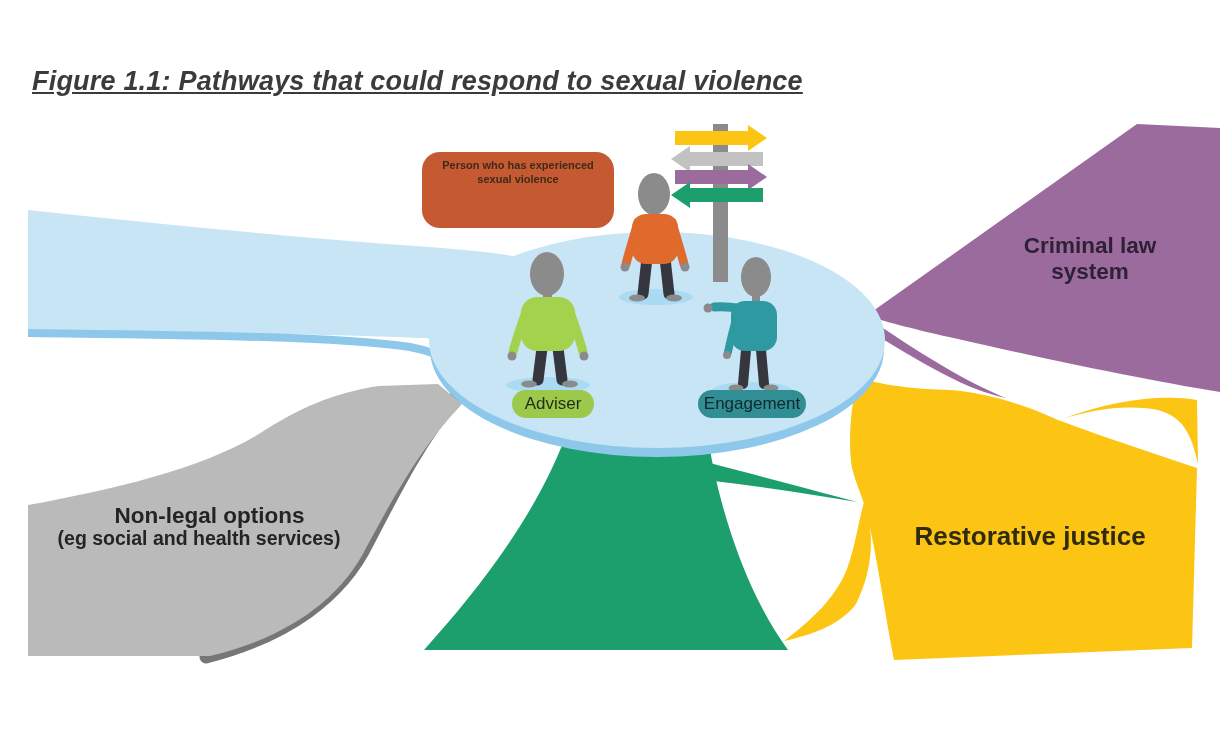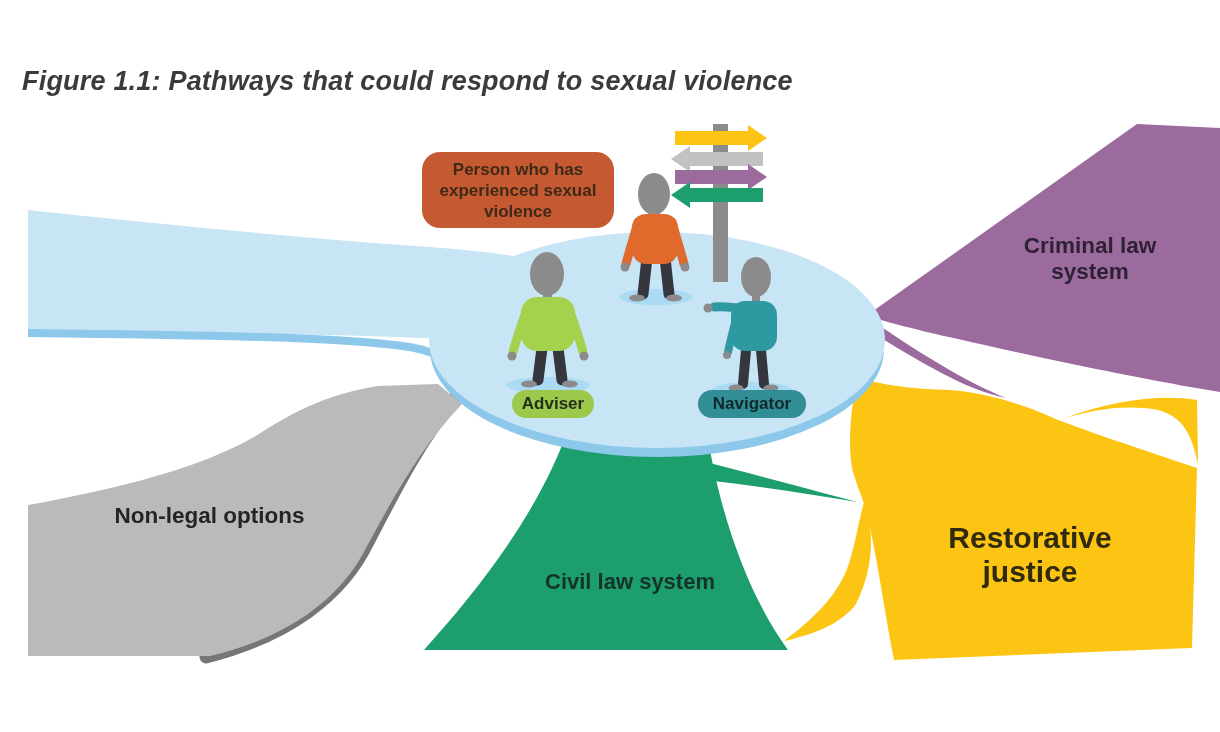--- a/index.html
+++ b/index.html
@@ -2,38 +2,38 @@
 <html><head>
 <meta charset="utf-8">
 <style>
   html,body{margin:0;padding:0;background:#ffffff;}
   .stage{
     position:relative;width:1220px;height:732px;background:#ffffff;overflow:hidden;
     font-family:"Liberation Sans", sans-serif;
   }
   .stage svg{position:absolute;left:0;top:0;}
   .title{
-    position:absolute;left:22px;top:66px;width:960px;
-    font-size:27px;font-weight:bold;font-style:italic;color:#3b3b3b;letter-spacing:.2px;
+    position:absolute;left:32px;top:66px;width:960px;
+    font-size:27px;font-weight:bold;font-style:italic;color:#3b3b3b;letter-spacing:.2px;text-decoration:underline;
   }
   .lbl{position:absolute;text-align:center;font-weight:bold;color:#242424;}
   .lbl-engagement{left:57px;top:250px;width:290px;font-size:22.5px;line-height:1.16;}
   .lbl-criminal{left:1005px;top:233px;width:170px;font-size:22.5px;line-height:1.16;color:#2e2135;}
-  .lbl-restorative{left:900px;top:521px;width:260px;font-size:30px;color:#2f2a10;}
+  .lbl-restorative{left:900px;top:521px;width:260px;font-size:26px;color:#2f2a10;}
   .lbl-civil{left:520px;top:569px;width:220px;font-size:22px;color:#14332a;}
   .lbl-nonlegal{left:29px;top:503px;width:340px;line-height:1.12;}
   .lbl-nonlegal .main{font-size:22.5px;display:block;padding-left:21px;}
   .lbl-nonlegal .sub{font-size:19.5px;display:block;}
   .callout-text{
     position:absolute;left:422px;top:159px;width:192px;box-sizing:border-box;padding:0 8px;
-    text-align:center;font-weight:bold;font-size:17px;line-height:1.24;color:#3e2a17;
+    text-align:center;font-weight:bold;font-size:11px;line-height:1.24;color:#3e2a17;
   }
   .badge-text{
     position:absolute;top:390px;height:28px;line-height:28px;text-align:center;
-    font-weight:bold;font-size:17px;
+    font-weight:normal;font-size:17px;
   }
   .adviser-text{left:512px;width:82px;color:#22301a;}
   .navigator-text{left:698px;width:108px;color:#102829;}
 </style>
 </head>
 <body>
 
 <div class="stage">
 
   <svg width="1220" height="732" viewBox="0 0 1220 732">
@@ -116,22 +116,22 @@
     <rect x="422" y="152" width="192" height="76" rx="18" fill="#c55a32"></rect>
     <rect x="512" y="390" width="82" height="28" rx="14" fill="#9cc84c"></rect>
     <rect x="698" y="390" width="108" height="28" rx="14" fill="#318e95"></rect>
   </svg>
 
   <div class="title">Figure 1.1: Pathways that could respond to sexual violence</div>
 
   <div class="callout-text">Person who has experienced sexual violence</div>
 
   <div class="badge-text adviser-text">Adviser</div>
-  <div class="badge-text navigator-text">Navigator</div>
+  <div class="badge-text navigator-text">Engagement</div>
 
   <div class="lbl lbl-criminal">Criminal law system</div>
   <div class="lbl lbl-restorative">Restorative justice</div>
-  <div class="lbl lbl-civil">Civil law system</div>
   <div class="lbl lbl-nonlegal">
     <span class="main">Non-legal options</span>
+    <span class="sub">(eg social and health services)</span>
   </div>
 
 </div>
 
 </body></html>

